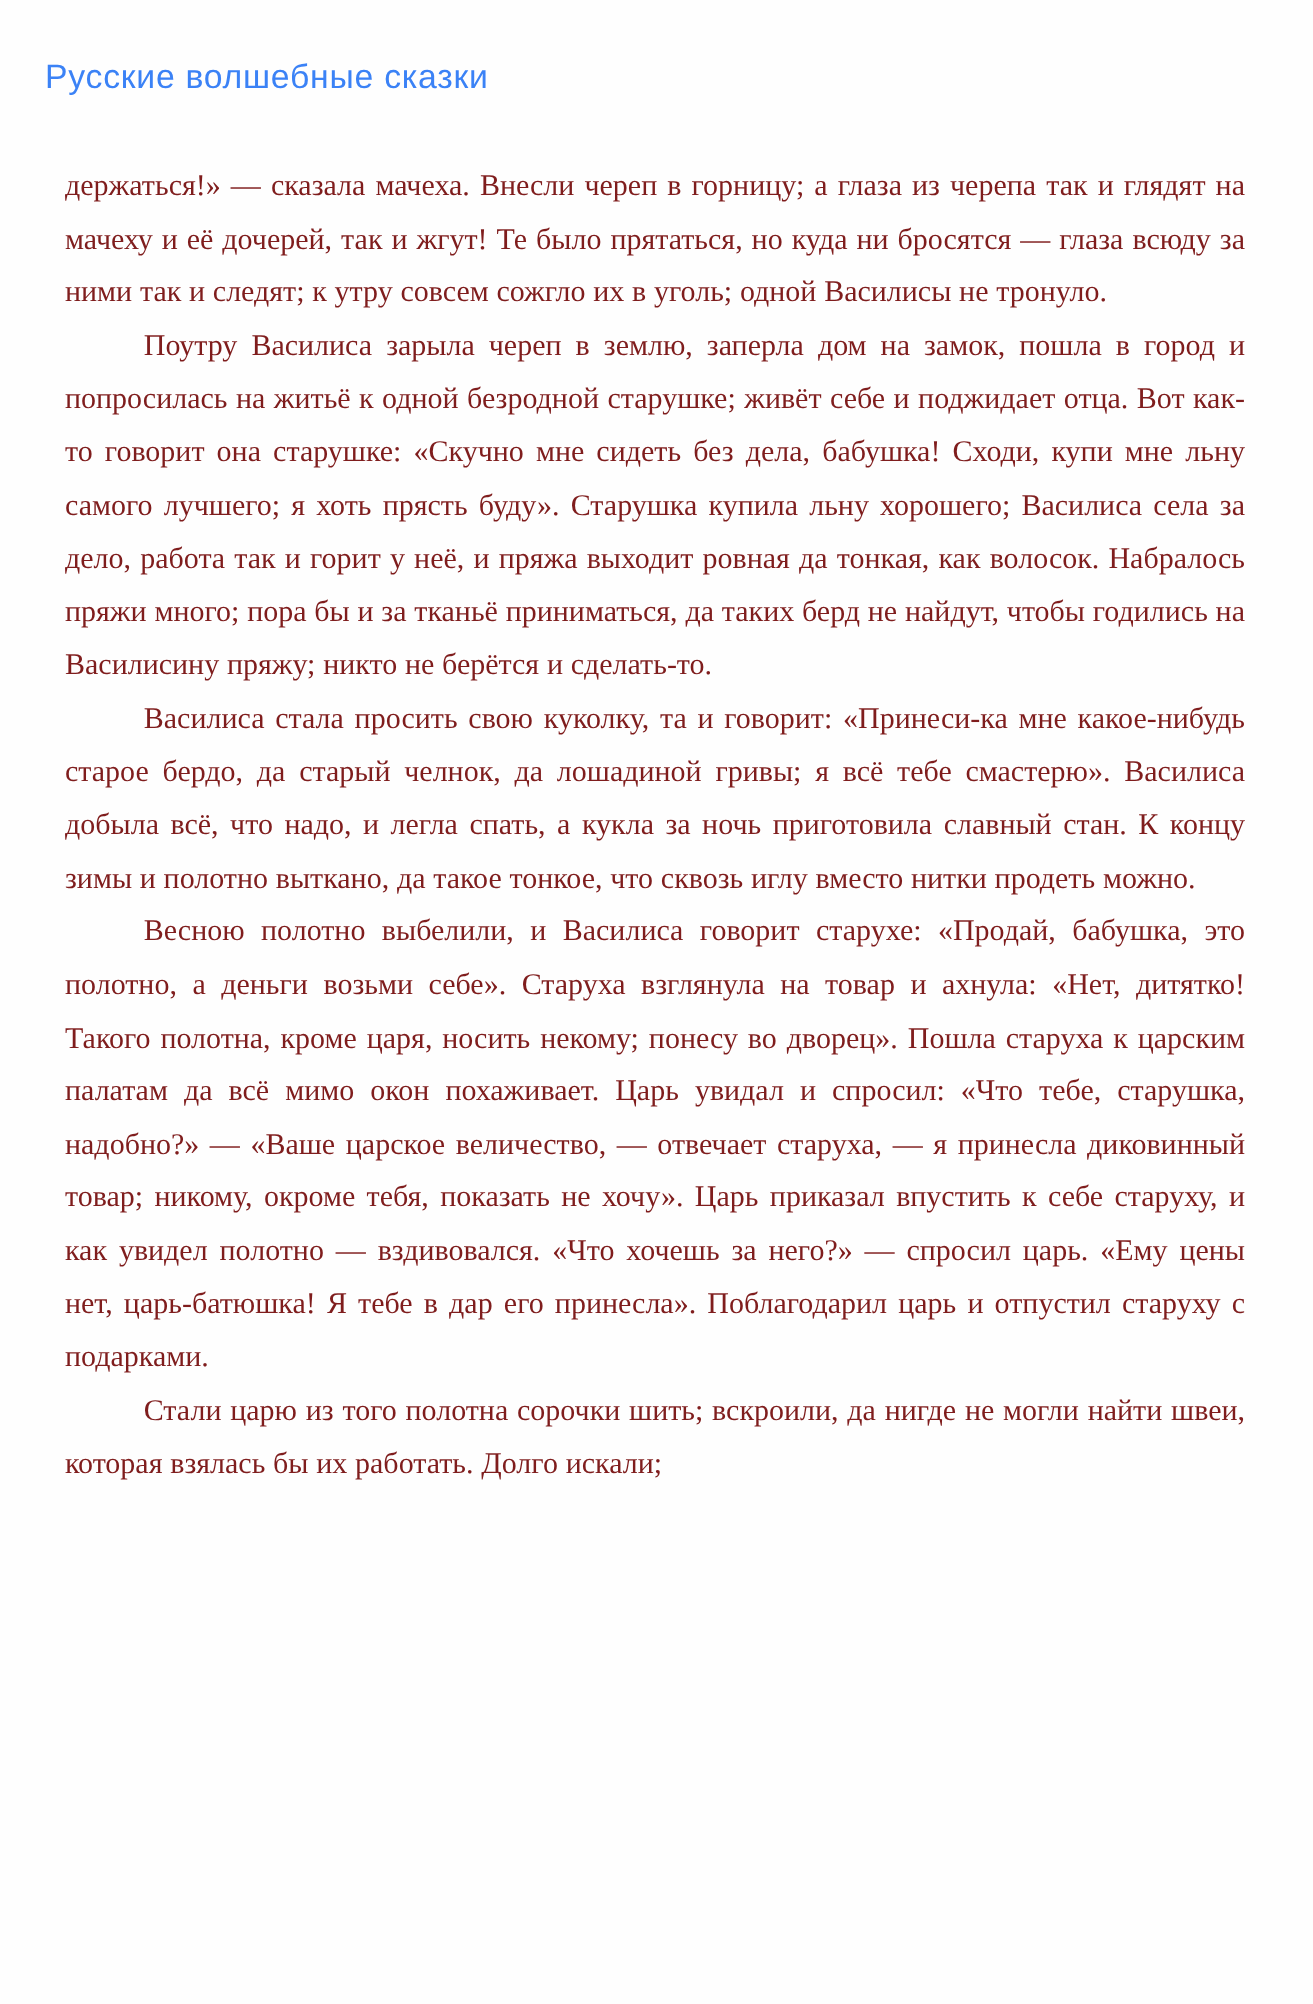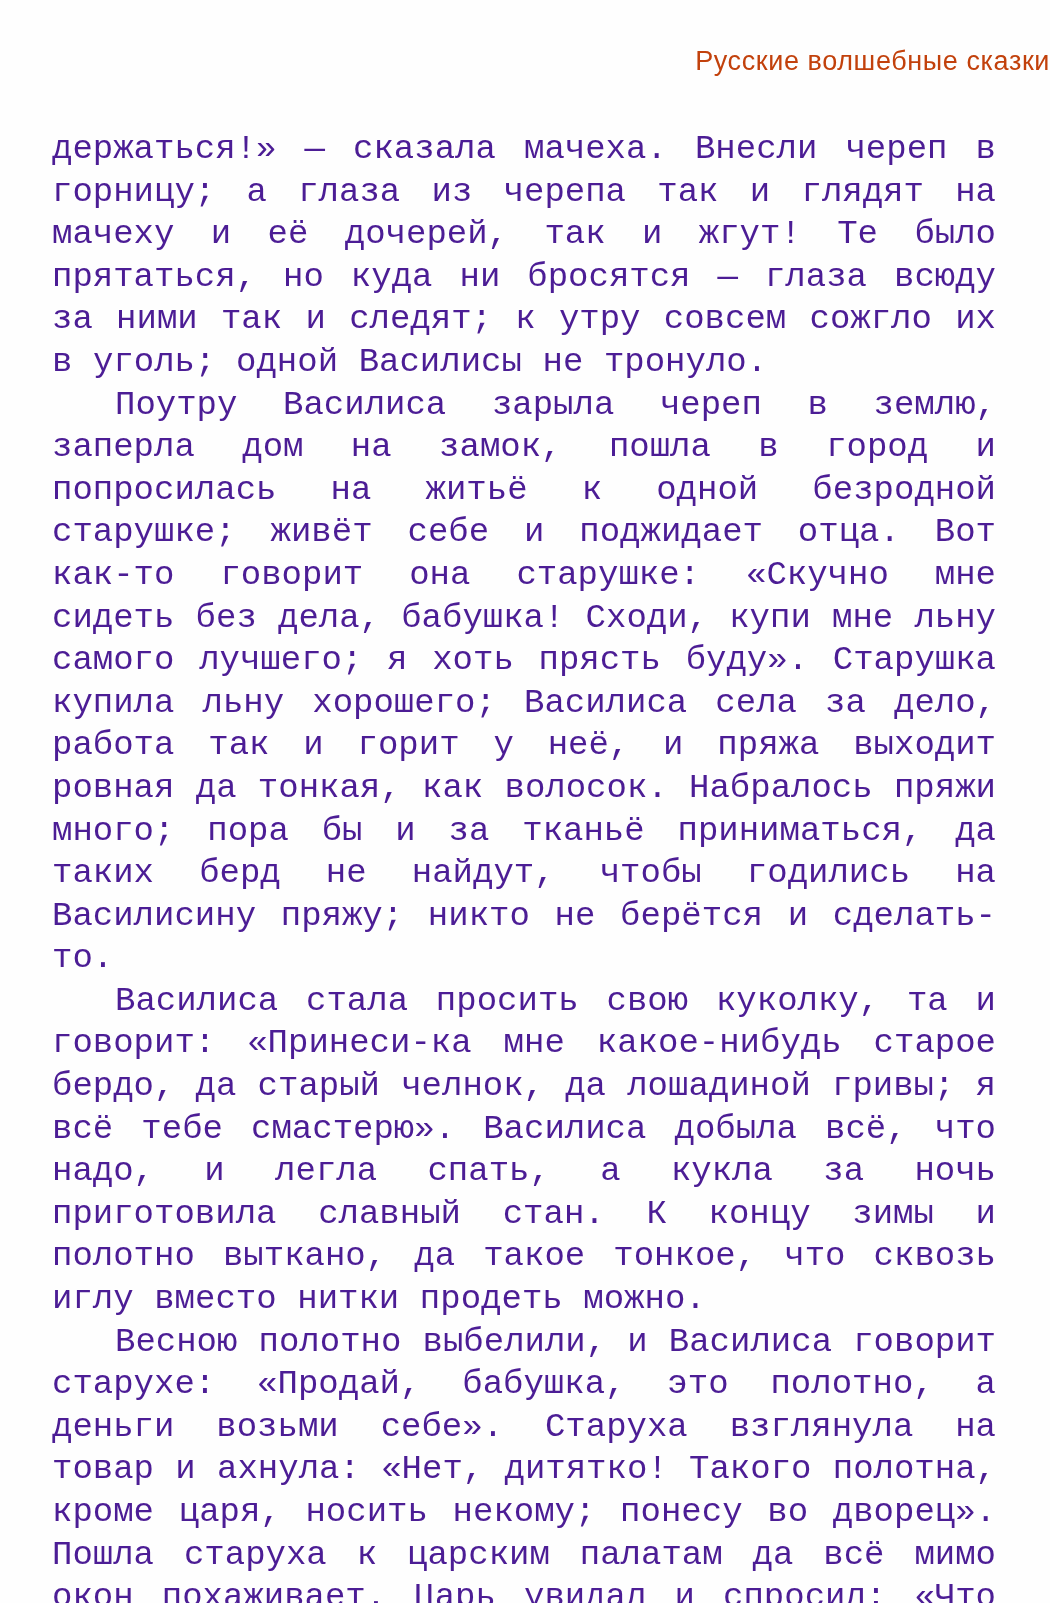--- a/index.html
+++ b/index.html
@@ -17,45 +17,45 @@
     overflow: hidden;
     box-sizing: border-box;
   }
 
   
   .running-header {
     position: absolute;
     top: 48px;
     left: 0;
     right: 0;
-    text-align: right;
+    text-align: left;
     font-family: "Liberation Sans", "DejaVu Sans", sans-serif;
     font-size: 27px;
     font-weight: 400;
     letter-spacing: 0.6px;
-    color: #c2410c;
+    color: #3b82f6;
     line-height: 1;
     white-space: nowrap;
     padding-left: 36px;
   }
 
   
   .text-block {
     position: absolute;
     top: 128px;
     left: 52px;
     width: 944px;
   }
 
   .para {
     margin: 0;
-    font-family: Liberation Mono, monospace;
-    font-size: 34px;
+    font-family: Liberation Serif, serif;
+    font-size: 24px;
     line-height: 42.6px;
-    color: #4c1d95;
+    color: #7f1d1d;
     text-align: justify;
     text-justify: inter-word;
     text-indent: 63px;
     hyphens: manual;
     -webkit-hyphens: manual;
     word-spacing: 0.2px;
   }
 
   .para.first {
     text-indent: 0;
@@ -103,16 +103,17 @@
 
 <div class="page">
 
   <div class="running-header">Русские волшебные сказки</div>
 
   <div class="text-block">
     <p class="para first">держаться!» — сказала мачеха. Внесли череп в горницу; а глаза из черепа так и глядят на мачеху и её дочерей, так и жгут! Те было прятаться, но куда ни бросятся — глаза всюду за ними так и следят; к утру совсем сожгло их в уголь; одной Василисы не тронуло.</p>
     <p class="para">Поутру Василиса зарыла череп в землю, заперла дом на замок, пошла в город и попросилась на житьё к одной безродной старушке; живёт себе и поджидает отца. Вот как-то говорит она старушке: «Скучно мне сидеть без дела, бабушка! Сходи, купи мне льну самого лучшего; я хоть прясть буду». Старушка купила льну хорошего; Василиса села за дело, работа так и горит у неё, и пряжа выходит ровная да тонкая, как волосок. Набралось пряжи много; пора бы и за тканьё приниматься, да таких берд не найдут, чтобы годились на Василисину пряжу; никто не берётся и сделать-то.</p>
     <p class="para">Василиса стала просить свою куколку, та и говорит: «Принеси-ка мне какое-нибудь старое бердо, да старый челнок, да лошадиной гривы; я всё тебе смастерю». Василиса добыла всё, что надо, и легла спать, а кукла за ночь приготовила славный стан. К концу зимы и полотно выткано, да такое тонкое, что сквозь иглу вместо нитки продеть можно.</p>
     <p class="para">Весною полотно выбелили, и Василиса говорит старухе: «Продай, бабушка, это полотно, а деньги возьми себе». Старуха взглянула на товар и ахнула: «Нет, дитятко! Такого полотна, кроме царя, носить некому; понесу во дворец». Пошла старуха к царским палатам да всё мимо окон похаживает. Царь увидал и спросил: «Что тебе, старушка, надобно?» — «Ваше царское величество, — отвечает старуха, — я принесла диковинный товар; никому, окроме тебя, показать не хочу». Царь приказал впустить к себе старуху, и как увидел полотно — вздивовался. «Что хочешь за него?» — спросил царь. «Ему цены нет, царь-батюшка! Я тебе в дар его принесла». Поблагодарил царь и отпустил старуху с подарками.</p>
+    <p class="para clipped">Стали царю из того полотна сорочки шить; вскроили, да нигде не могли найти швеи, которая взялась бы их работать. Долго искали;</p>
   </div>
 
 
 </div>
 
 </body></html>

